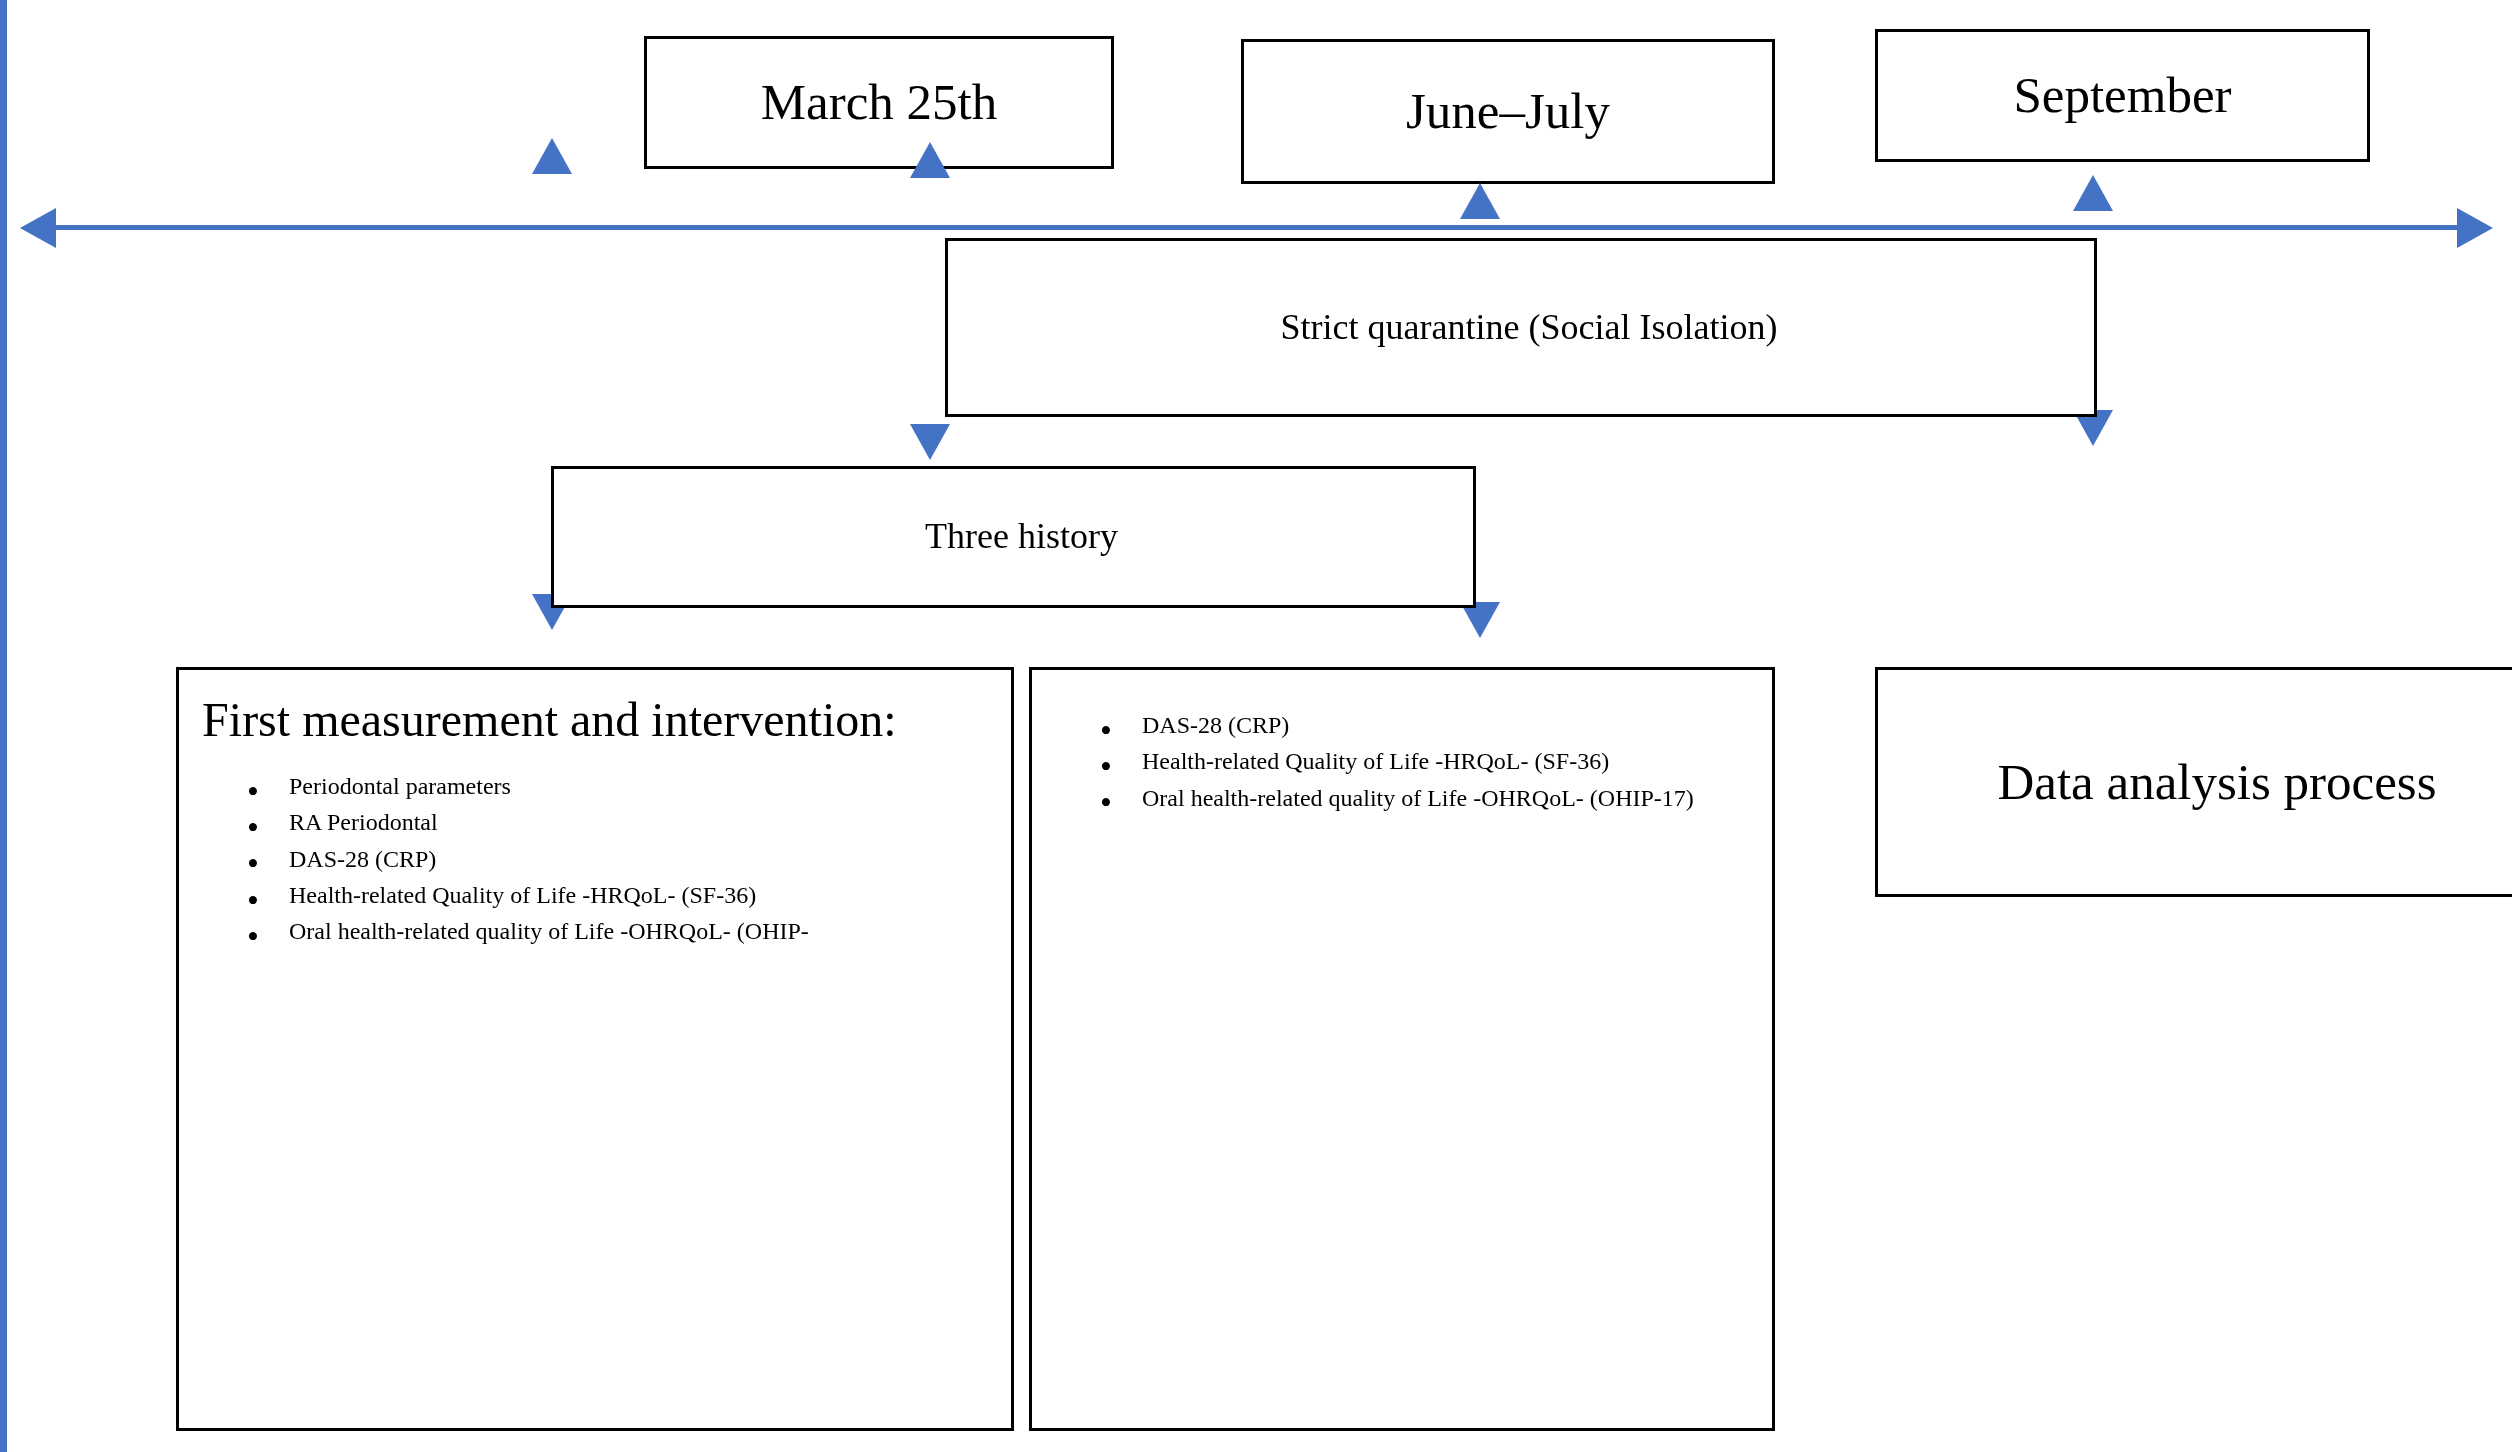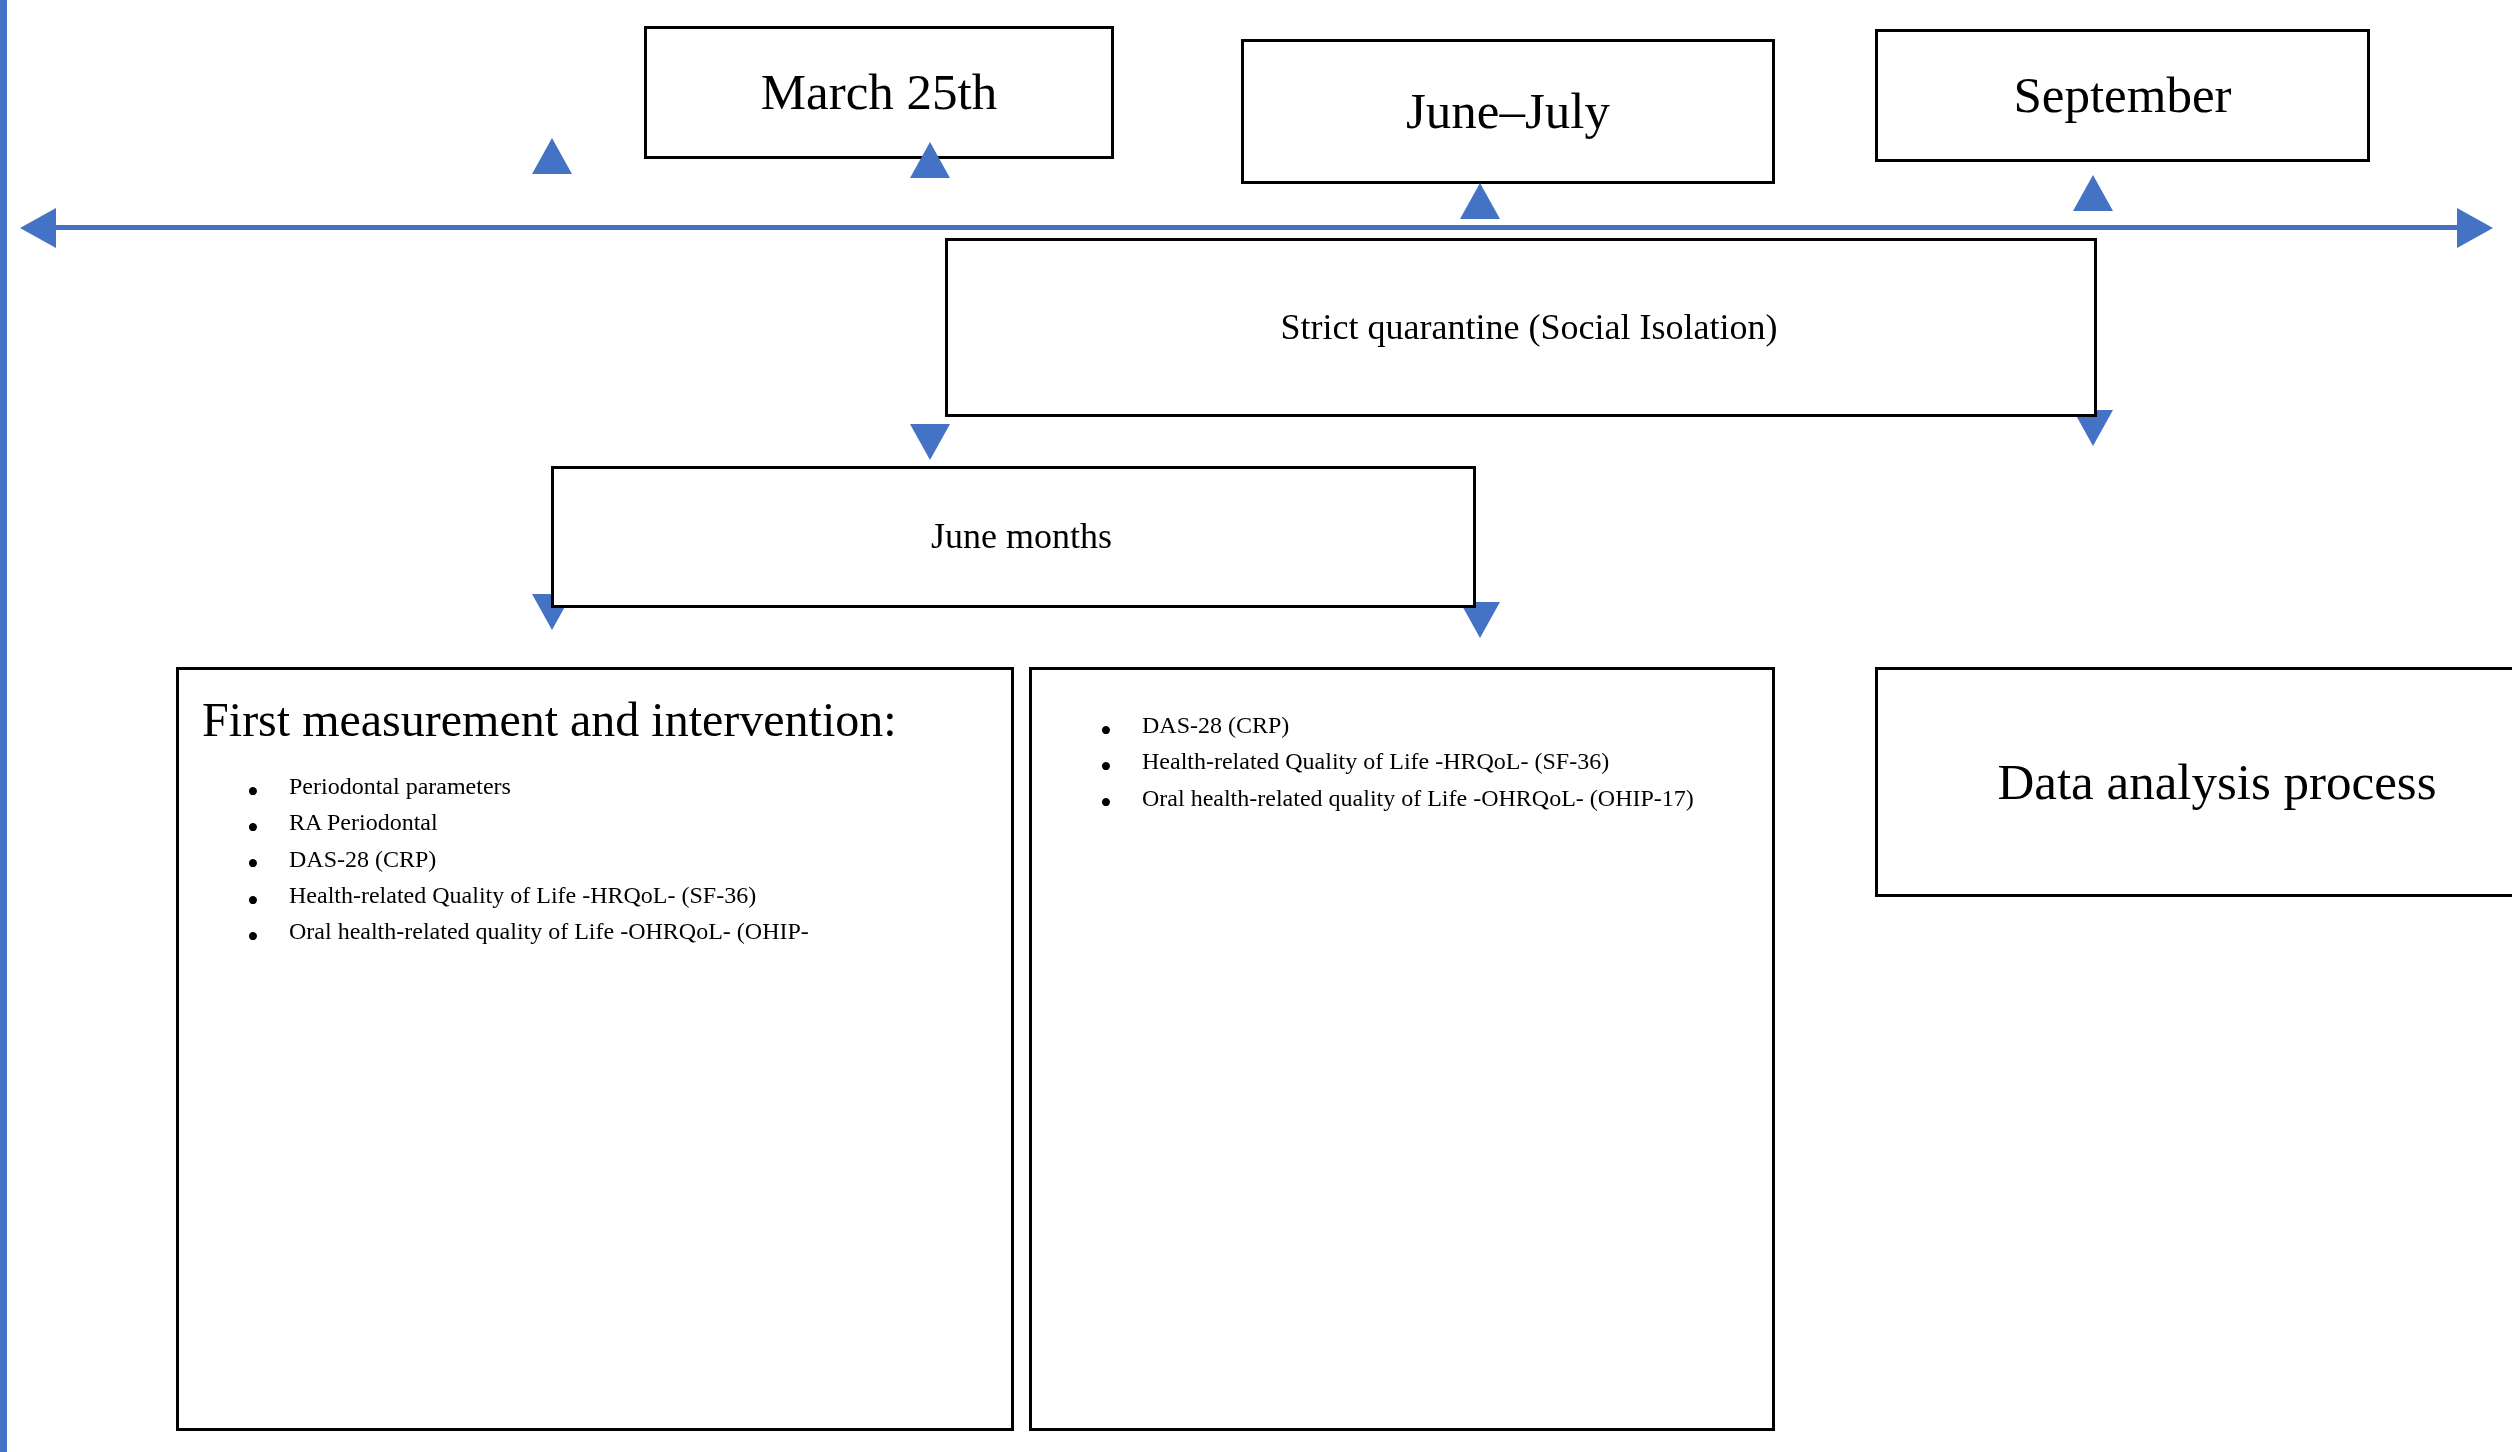--- a/index.html
+++ b/index.html
@@ -125,21 +125,21 @@
     font-size: 51px;
     line-height: 1.3;
     padding: 7.7px;
   }
 </style>
 </head>
 <body>
 
 <div id="canvas">
 
-  <div class="box date-box" style="left:644px; top:26px; width:470px; height:133px;">
+  <div class="box date-box" style="left:644px; top:36px; width:470px; height:133px;">
     <span>March 25th</span>
   </div>
 
   <div class="box date-box" style="left:1875px; top:29px; width:495px; height:133px;">
     <span>September</span>
   </div>
 
   <div class="box date-box" style="left:1241px; top:39px; width:534px; height:145px;">
     <span>June–July</span>
   </div>
@@ -162,21 +162,21 @@
 
   <div class="v-line" style="left:2090px; top:176px; height:263px;"></div>
   <div class="arrow arrow-up" style="left:2073px; top:175px;"></div>
   <div class="arrow arrow-down" style="left:2073px; top:410px;"></div>
 
   <div class="box span-box" style="left:945px; top:238px; width:1152px; height:179px;">
     <span>Strict quarantine (Social Isolation)</span>
   </div>
 
   <div class="box span-box" style="left:551px; top:466px; width:925px; height:142px;">
-    <span>June months</span>
+    <span>Three history</span>
   </div>
 
   <div class="panel" style="left:176px; top:667px; width:838px; height:764px;">
     <div class="panel-title">First measurement and intervention:</div>
     <ul class="items">
       <li>Periodontal parameters</li>
       <li>RA Periodontal</li>
       <li>DAS-28 (CRP)</li>
       <li>Health-related Quality of Life -HRQoL- (SF-36)</li>
       <li>Oral health-related quality of Life -OHRQoL- (OHIP-</li>

